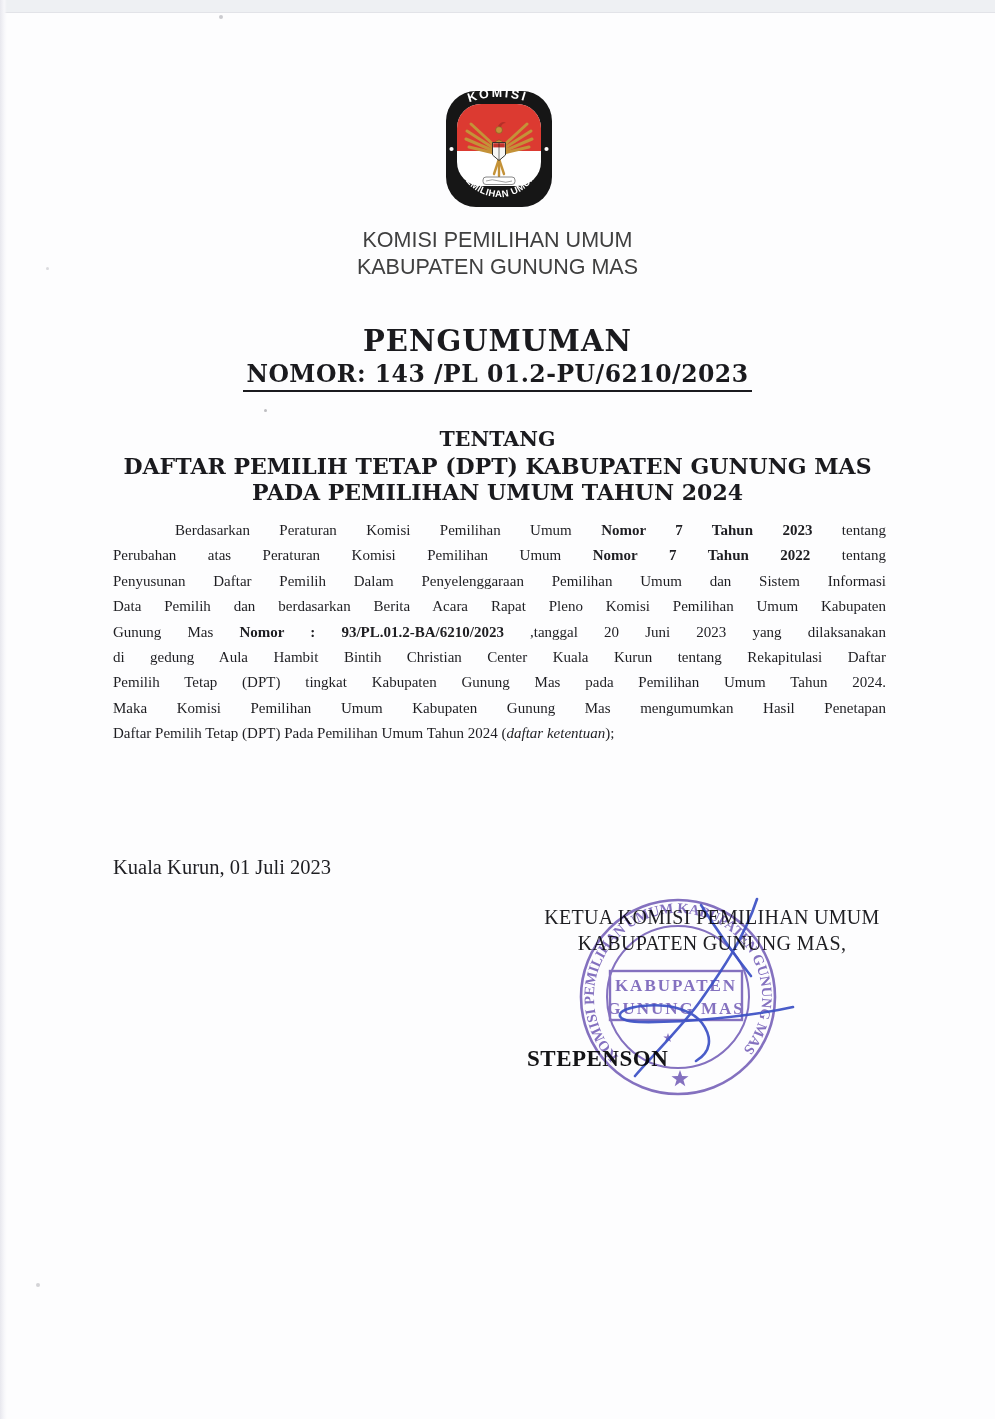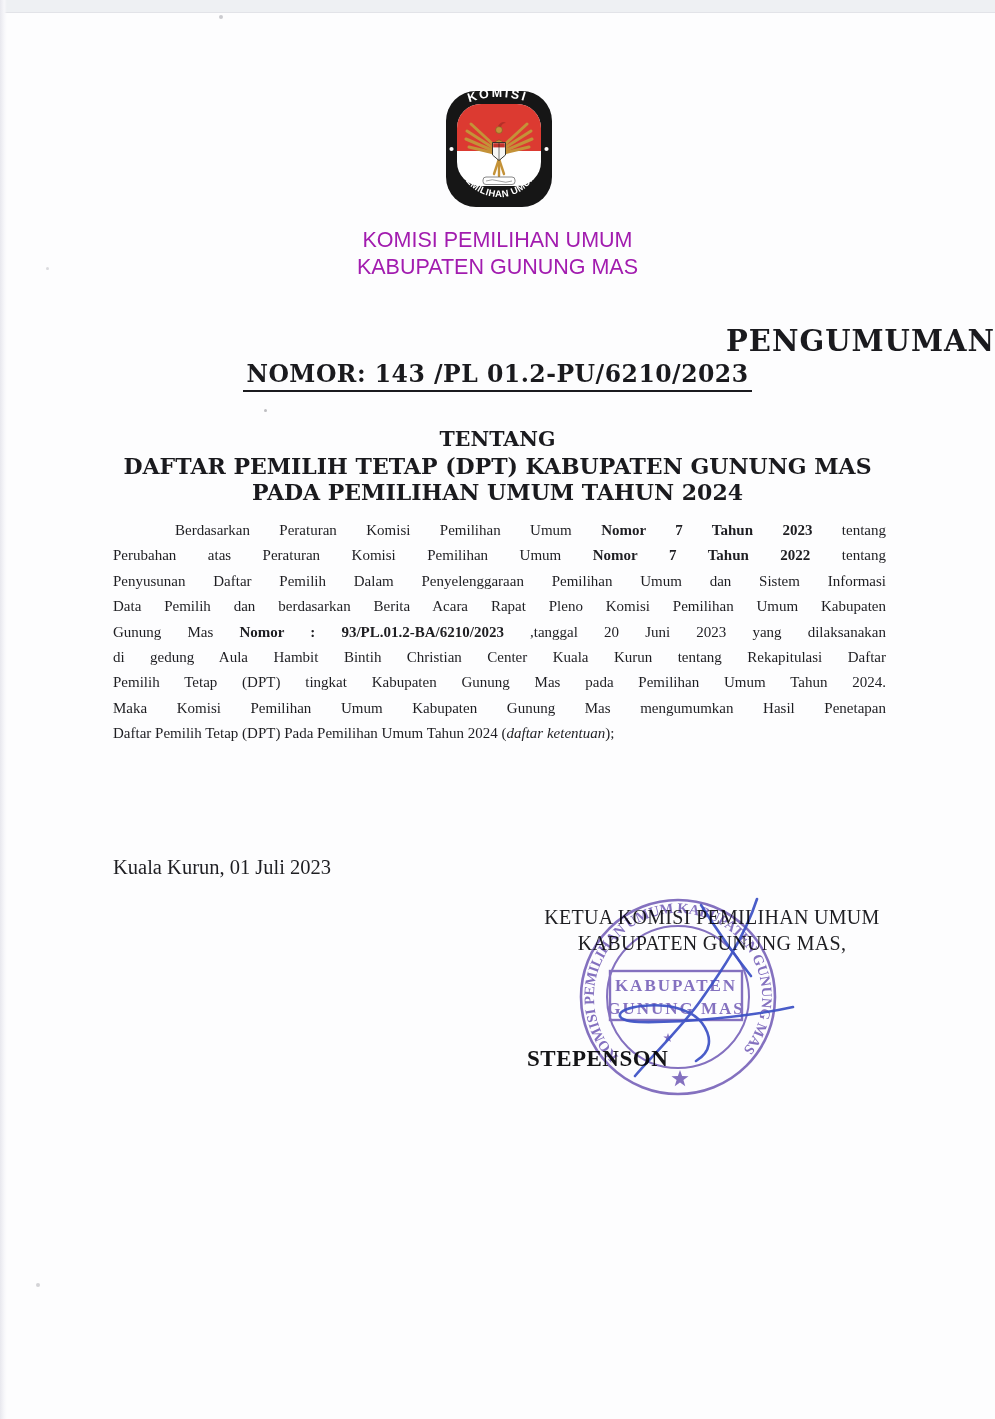--- a/index.html
+++ b/index.html
@@ -10,25 +10,25 @@
   }
   .scan-top-strip { position:absolute; left:0; top:0; width:995px; height:12px;
     background:#eef0f3; border-bottom:1px solid #e2e3e8; }
   .scan-left-edge { position:absolute; left:0; top:0; width:7px; height:1419px;
     background:linear-gradient(90deg,#e8e8ee,#f7f7fa 60%,rgba(255,255,255,0)); }
   .speck { position:absolute; border-radius:50%; }
 
   .logo-wrap { position:absolute; left:444px; top:89px; width:110px; height:120px; }
 
   .letterhead { position:absolute; left:0; top:227px; width:995px; text-align:center;
-    font-family:"Liberation Sans", sans-serif; font-size:21.5px; line-height:26.5px; color:#a21caf; }
+    font-family:"Liberation Sans", sans-serif; font-size:21.5px; line-height:26.5px; color:#404040; }
 
   .title-block { position:absolute; left:0; top:325px; width:995px; text-align:center;
     font-family:"DejaVu Serif", serif; color:#1a1a1e; }
-  .title-main { font-size:29px; font-weight:bold; letter-spacing:1px; line-height:32px;text-align:right; }
+  .title-main { font-size:29px; font-weight:bold; letter-spacing:1px; line-height:32px; }
   .title-number { display:inline-block; margin-top:3px; font-size:23.5px; font-weight:bold;
     letter-spacing:0.5px; border-bottom:2.5px solid #1b1b1f; padding:0 3px 2px 3px; }
 
   .subject-block { position:absolute; left:0; top:426px; width:995px; text-align:center;
     font-family:"DejaVu Serif", serif; color:#1a1a1e; font-weight:bold; }
   .subject-about { font-size:20.5px; line-height:27px; }
   .subject-line { font-size:22px; line-height:26px; }
 
   .paragraph { position:absolute; left:113px; width:773px; font-size:15px; line-height:25.4px; }
   .par-1 { top:518px; }

